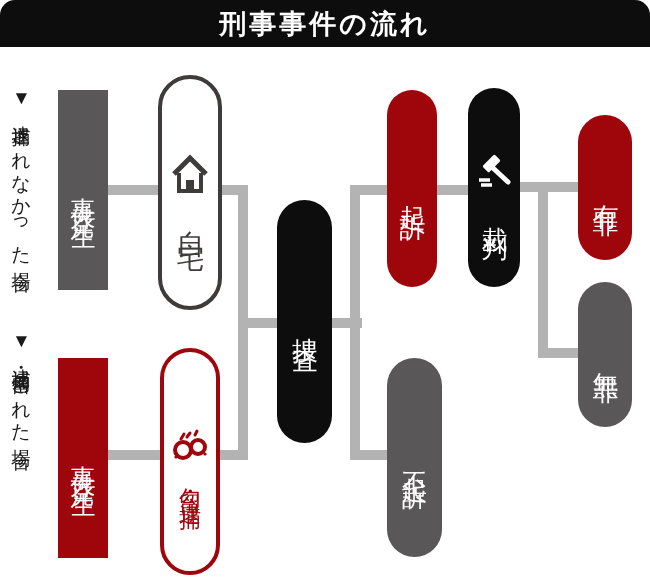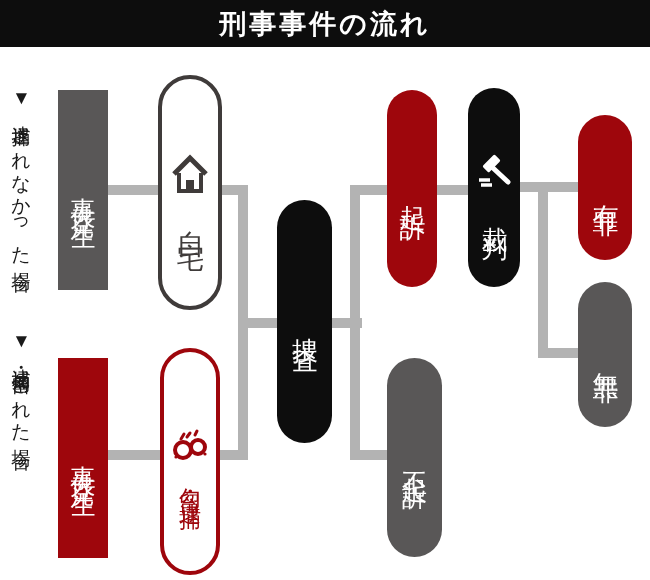--- a/index.html
+++ b/index.html
@@ -11,20 +11,21 @@
     --label-ink:#1a1a1a;
   }
   *{margin:0;padding:0;box-sizing:border-box;}
   html,body{background:#fff;}
   .stage{
     position:relative;
     width:650px;height:580px;
     background:#fff;
     overflow:hidden;
     font-family:"Liberation Serif","DejaVu Serif",serif;
+    border-radius:15px;
   }
   
   .banner{
     position:absolute;left:0;top:0;width:650px;height:47px;
     background:var(--black);
     display:flex;align-items:center;justify-content:center;
   }
   .banner h1{
     color:#fff;font-size:27px;font-weight:700;
     letter-spacing:3px;

